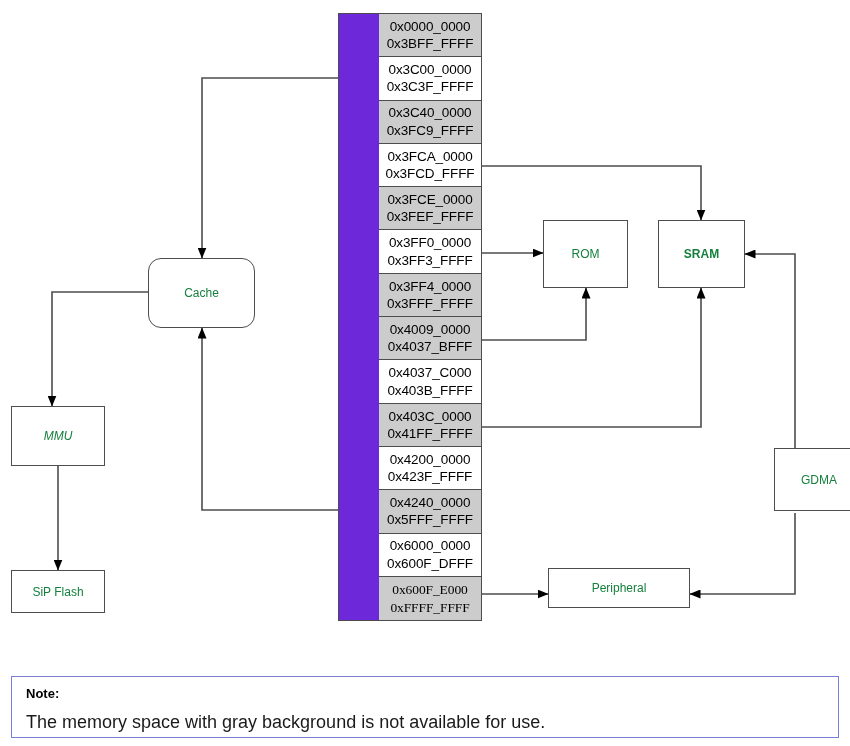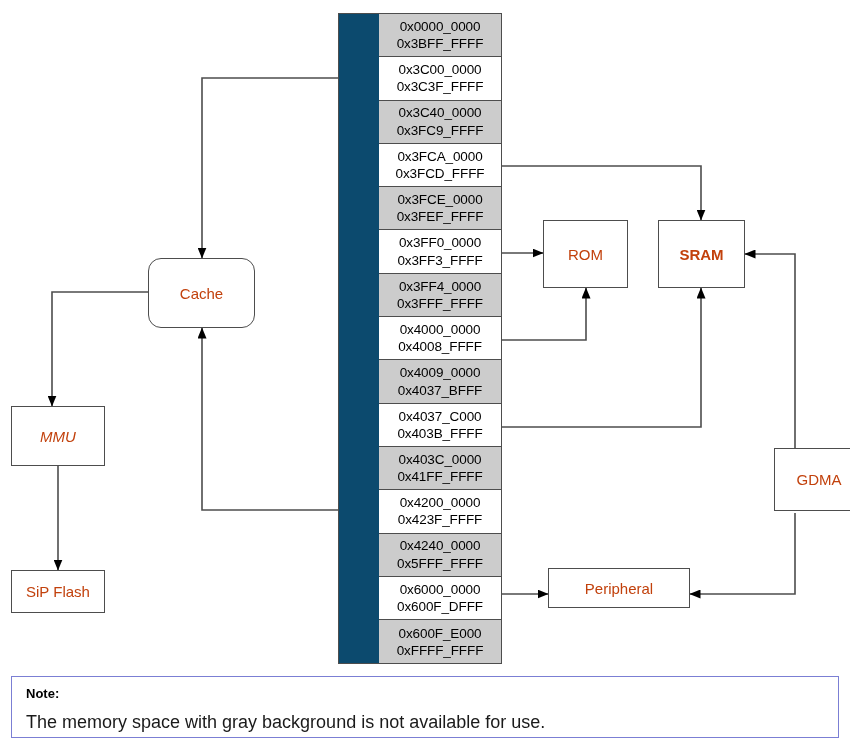--- a/index.html
+++ b/index.html
@@ -26,52 +26,52 @@
     left: 0; top: 0;
     width: 850px;
     height: 668px;
     pointer-events: none;
   }
   
   #memcol {
     position: absolute;
     left: 338px;
     top: 13px;
-    width: 164px;
+    width: 144px;
     border: 1.6px solid #4d4d4d;
-    background: #0c4a6e;
+    background: #6d28d9;
     padding-left: 40px;
   }
   .memblock {
     height: 43.3px;
     border-bottom: 1.6px solid #4d4d4d;
     display: flex;
     flex-direction: column;
     align-items: center;
     justify-content: center;
     font-size: 13.5px;
     color: #000000;
     line-height: 1.28;
     letter-spacing: -0.1px;
   }
-  .memblock:last-child { border-bottom: none; }
+  .memblock:last-child { border-bottom: none; font-family: Liberation Serif, serif; }
   .memblock.gray { background: #cccccc; }
   .memblock.white { background: #ffffff; }
   .memblock span { display: block; white-space: pre; }
 
   
   .node {
     position: absolute;
     background: #ffffff;
     border: 1.4px solid #4d4d4d;
     display: flex;
     align-items: center;
     justify-content: center;
-    font-size: 15px;
-    color: #c2410c;
+    font-size: 12px;
+    color: #15803d;
   }
 
   
   #note {
     position: absolute;
     left: 11px;
     top: 676px;
     width: 828px;
     height: 62px;
     border: 1.6px solid #7b7fd4;
@@ -150,24 +150,20 @@
           <span>0x3FEF_FFFF</span>
         </div>
         <div class="memblock white">
           <span>0x3FF0_0000</span>
           <span>0x3FF3_FFFF</span>
         </div>
         <div class="memblock gray">
           <span>0x3FF4_0000</span>
           <span>0x3FFF_FFFF</span>
         </div>
-        <div class="memblock white">
-          <span>0x4000_0000</span>
-          <span>0x4008_FFFF</span>
-        </div>
         <div class="memblock gray">
           <span>0x4009_0000</span>
           <span>0x4037_BFFF</span>
         </div>
         <div class="memblock white">
           <span>0x4037_C000</span>
           <span>0x403B_FFFF</span>
         </div>
         <div class="memblock gray">
           <span>0x403C_0000</span>

